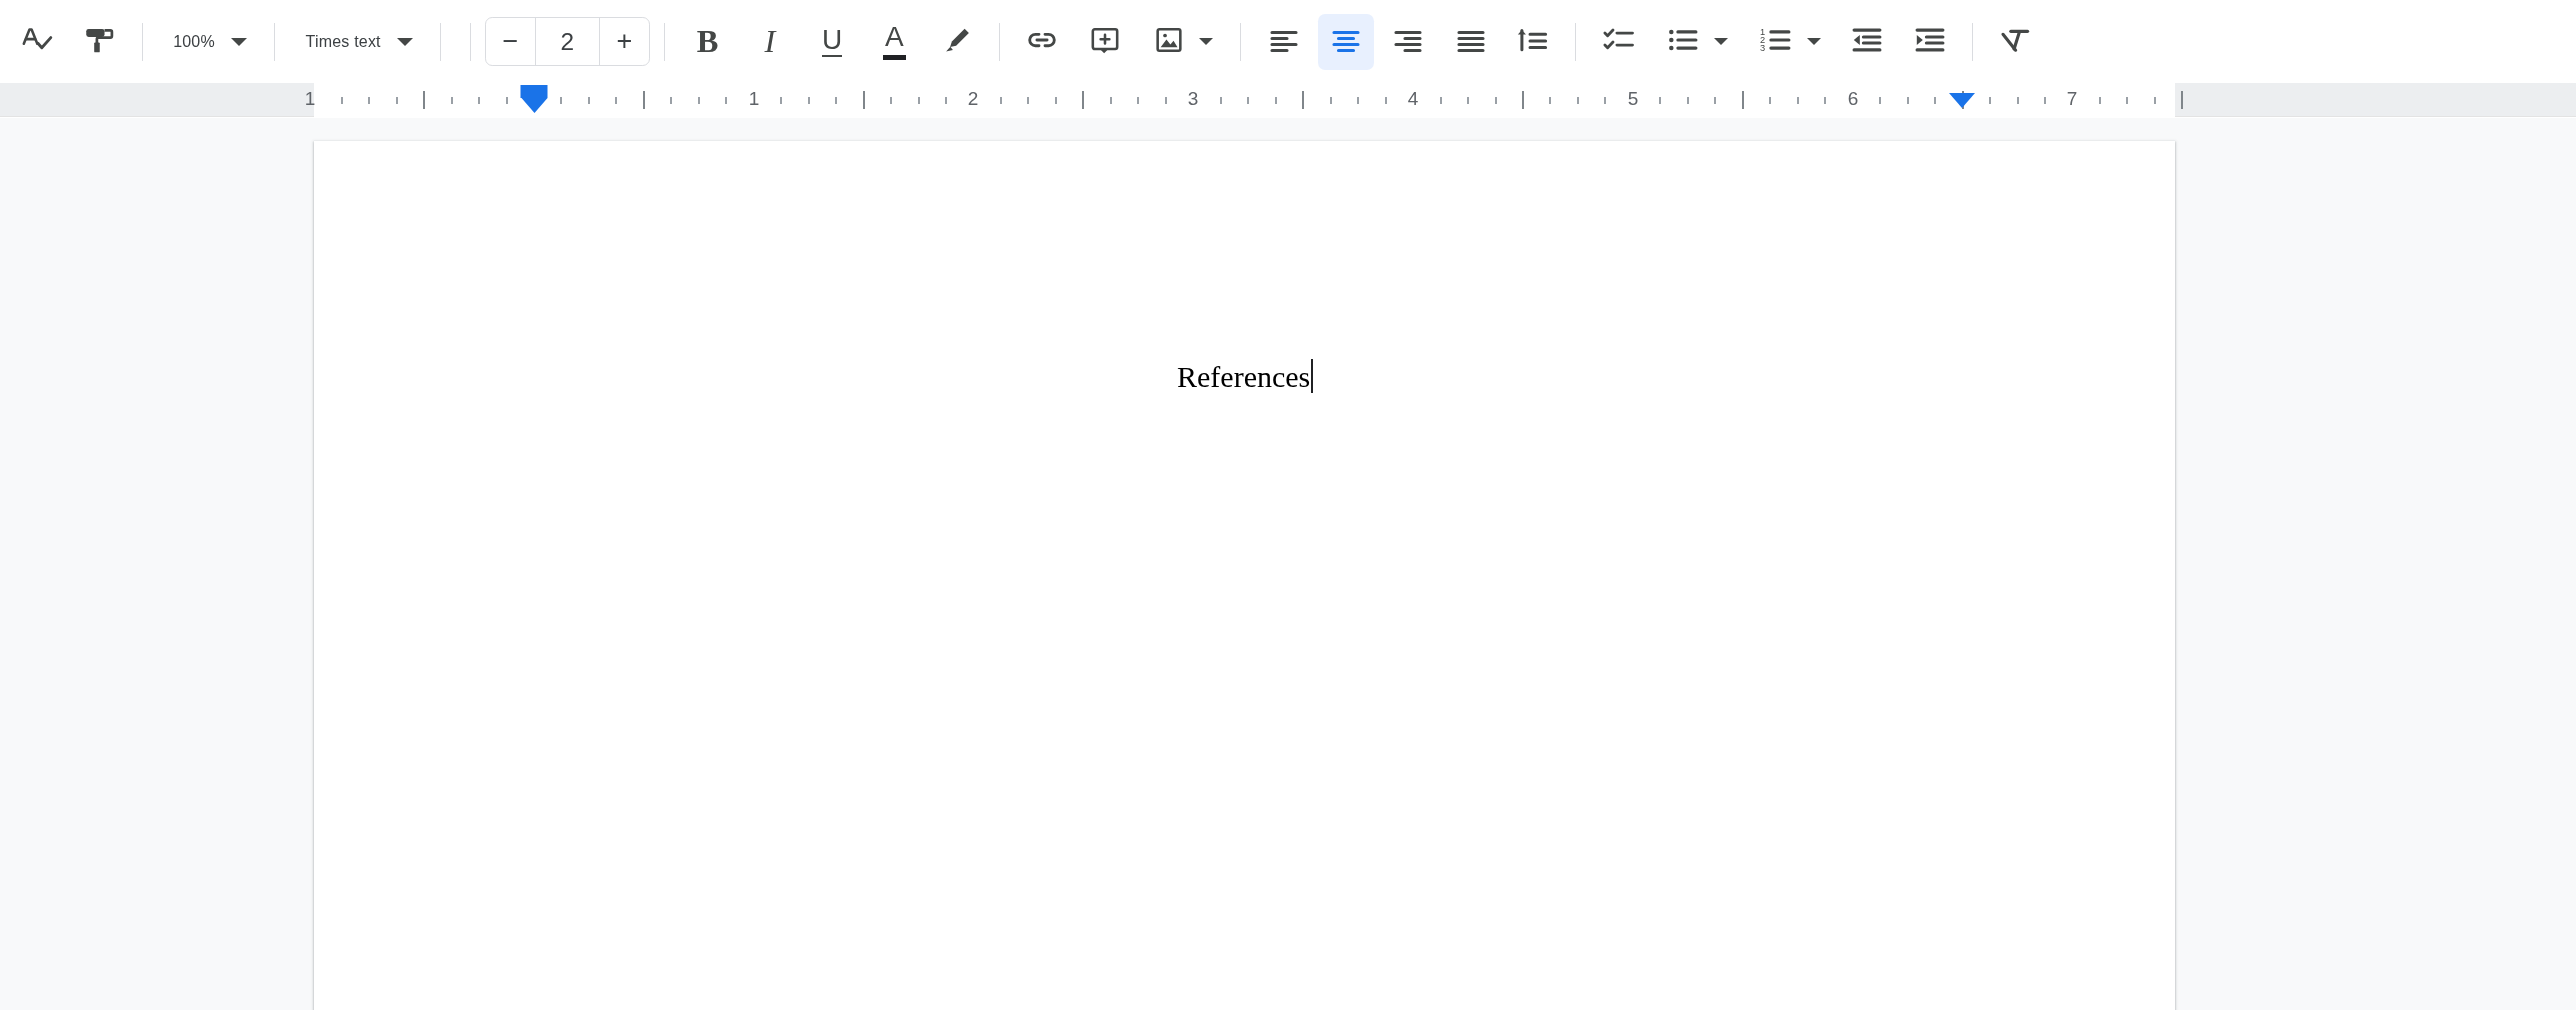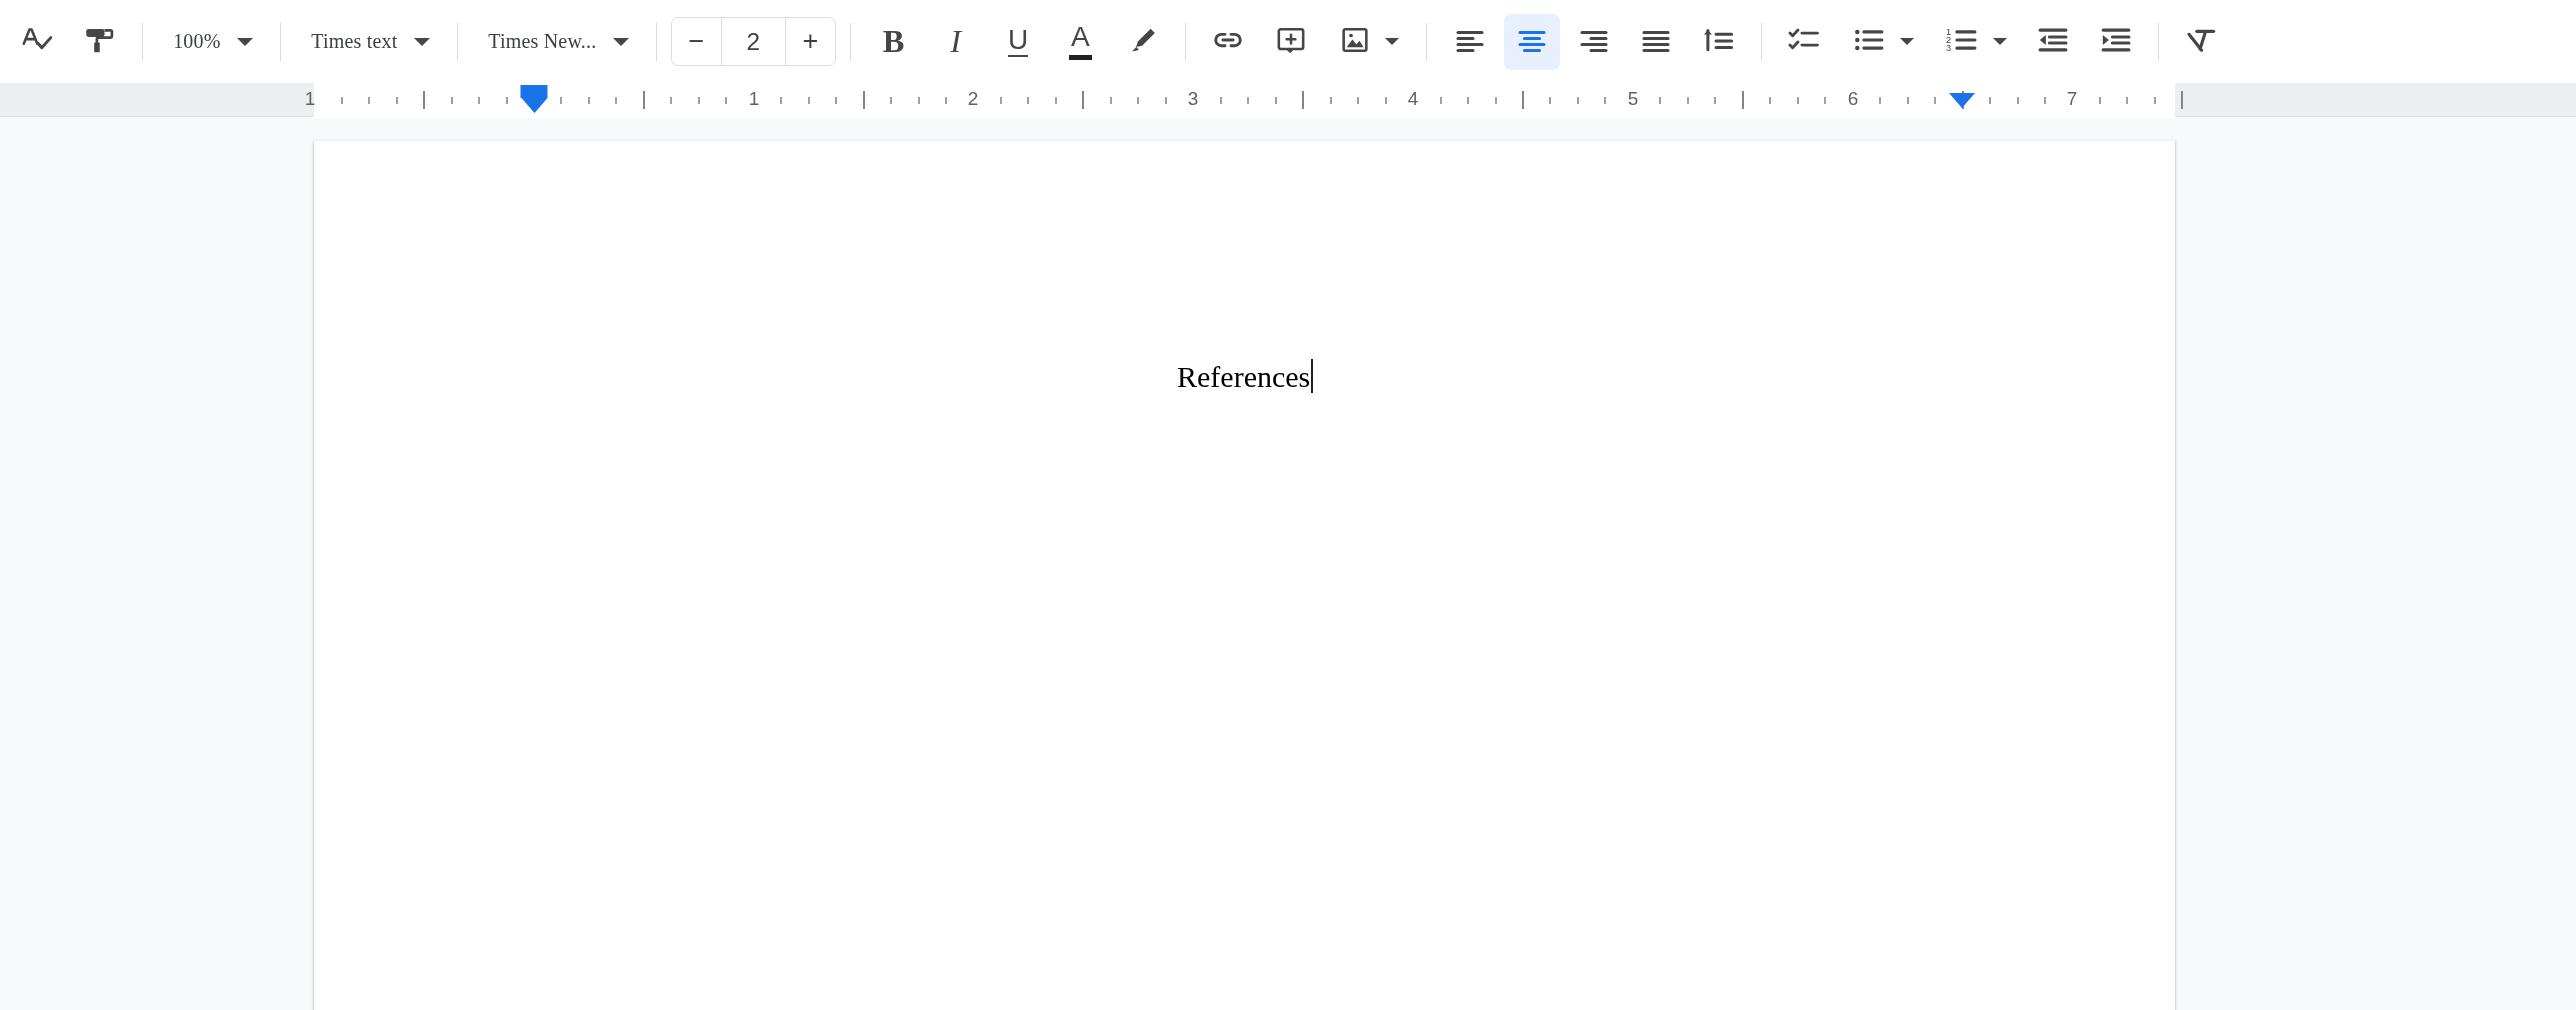--- a/index.html
+++ b/index.html
@@ -48,24 +48,23 @@
     height: 56px;
     border-radius: 7.2px;
     display: flex;
     align-items: center;
     padding: 0 12.6px 0 16.2px;
     color: #3c4043;
     flex: none;
     white-space: nowrap;
   }
   .dd .dd-label {
-    font-size: 20px;
+    font-size: 16px;
     letter-spacing: 0.2px;
     font-weight: 400;
-    font-family: Liberation Serif, serif;
   }
   .dd .caret { margin-left: 16.2px; }
   .caret {
     width: 0; height: 0;
     border-left: 8.1px solid transparent;
     border-right: 8.1px solid transparent;
     border-top: 8.1px solid #444746;
     flex: none;
   }
   .caret-sm {
@@ -242,24 +241,20 @@
 
   <div class="divider"></div>
 
   <div class="dd">
     <span class="dd-label" style="font-weight:500">Times text</span>
     <span class="caret"></span>
   </div>
 
   <div class="divider"></div>
 
-  <div class="dd">
-    <span class="dd-label" style="font-weight:500">Times New...</span>
-    <span class="caret"></span>
-  </div>
 
   <div class="divider"></div>
 
   <div id="fontsize-stepper">
     <div class="step">−</div>
     <div id="fontsize-value">2</div>
     <div class="step">+</div>
   </div>
 
   <div class="divider"></div>

